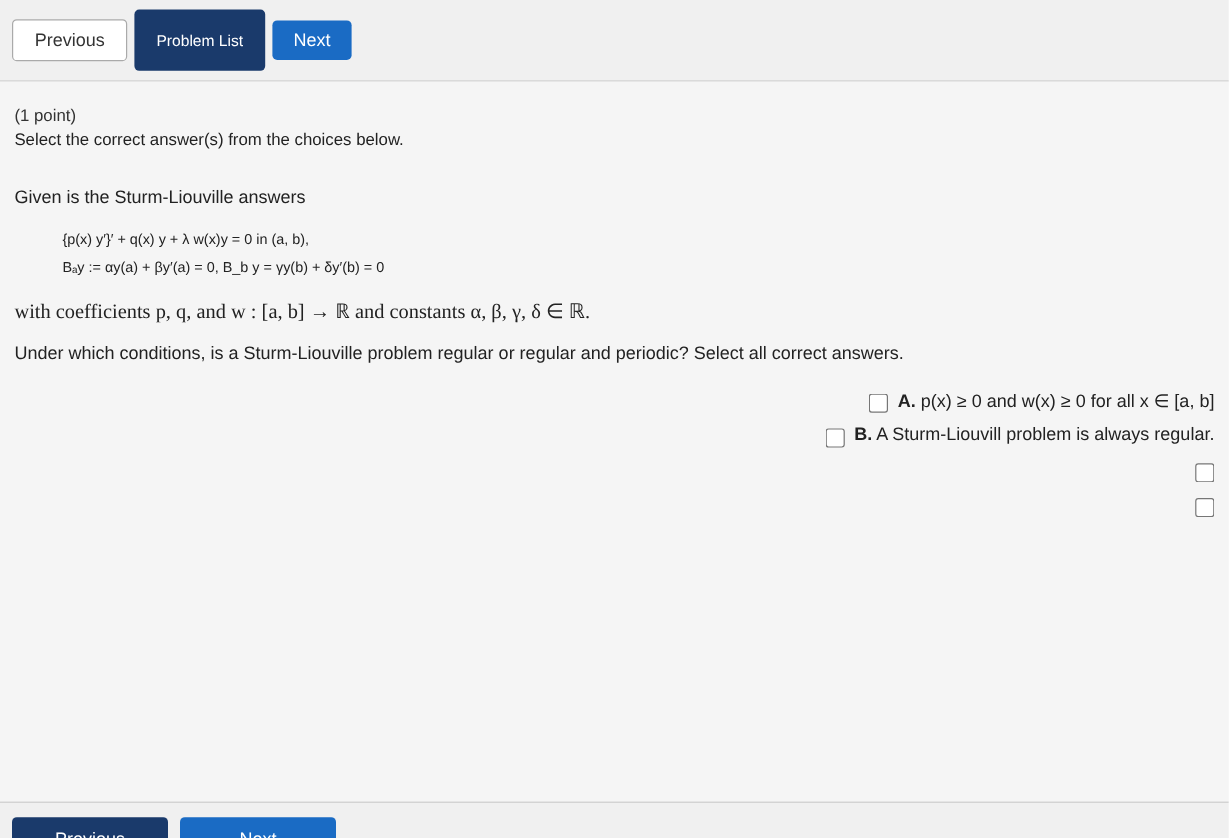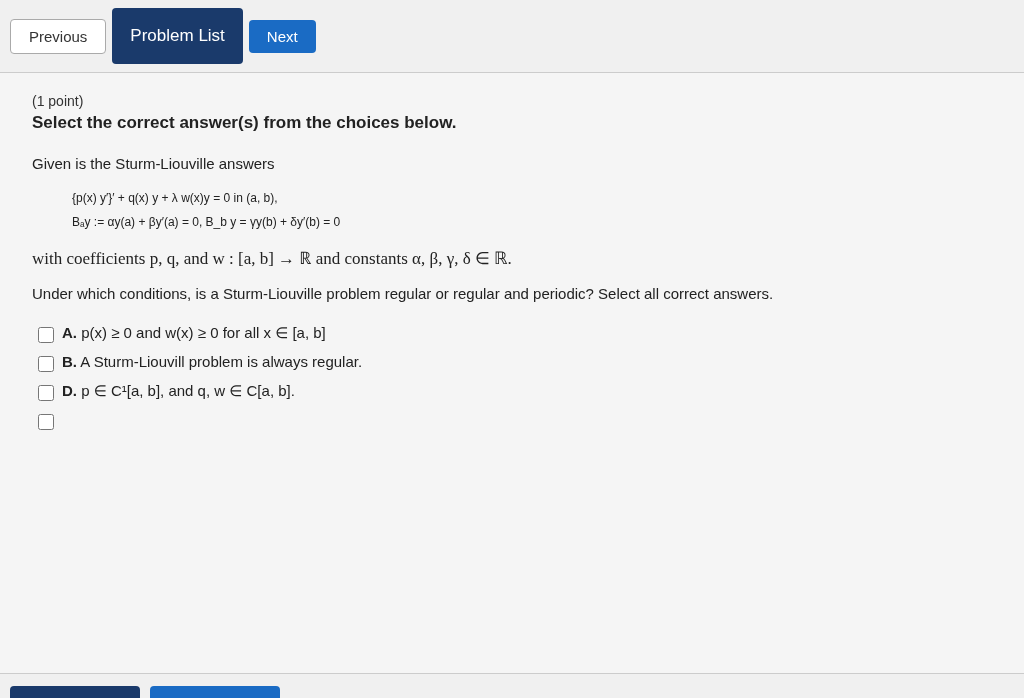--- a/index.html
+++ b/index.html
@@ -27,51 +27,51 @@
       font-size: 15px;
       color: #333;
       cursor: pointer;
     }
 
     .btn-problem-list {
       background: #1a3a6b;
       border: none;
       border-radius: 4px;
       padding: 18px 18px;
-      font-size: 17px;
+      font-size: 13px;
       color: #fff;
       cursor: pointer;
     }
 
     .btn-next {
       background: #1a6bc4;
       border: none;
       border-radius: 4px;
       padding: 8px 18px;
       font-size: 15px;
       color: #fff;
       cursor: pointer;
     }
 
     .content-area {
       background: #f5f5f5;
-      padding: 20px 32px;
+      padding: 20px 12px;
       min-height: 600px;
     }
 
     .point-label {
       font-size: 14px;
       color: #333;
       margin-bottom: 4px;
     }
 
     .instruction {
-      font-weight: bold;
-      font-size: 17px;
-      margin-bottom: 22px;
+      font-weight: normal;
+      font-size: 14px;
+      margin-bottom: 32px;
     }
 
     .problem-text {
       margin-bottom: 14px;
       font-size: 15px;
     }
 
     .equation-block {
       margin: 12px 0 12px 40px;
       font-size: 12px;
@@ -93,20 +93,21 @@
       list-style: none;
       margin-left: 6px;
     }
 
     .choices-list li {
       display: flex;
       align-items: flex-start;
       gap: 8px;
       margin-bottom: 10px;
       font-size: 15px;
+      justify-content: flex-end;
     }
 
     .choices-list li input[type="checkbox"] {
       margin-top: 3px;
       width: 16px;
       height: 16px;
       flex-shrink: 0;
       cursor: pointer;
     }
 
@@ -172,21 +173,20 @@
   <li>
         <input type="checkbox" style="">
         <span class="choice-label"><strong>A.</strong> p(x) ≥ 0 and w(x) ≥ 0 for all x ∈ [a, b]</span>
       </li>
       <li>
         <input type="checkbox" style="">
         <span class="choice-label"><strong>B.</strong> A Sturm-Liouvill problem is always regular.</span>
       </li>
       <li>
         <input type="checkbox" style="">
-        <span class="choice-label"><strong>D.</strong> p ∈ C¹[a, b], and q, w ∈ C[a, b].</span>
       </li>
       <li>
         <input type="checkbox" style="">
       </li>
     </ul>
 </div>
 
 <div class="bottom-nav">
   <button class="btn-bottom-prev">Previous</button>
   <button class="btn-bottom-next">Next</button>

